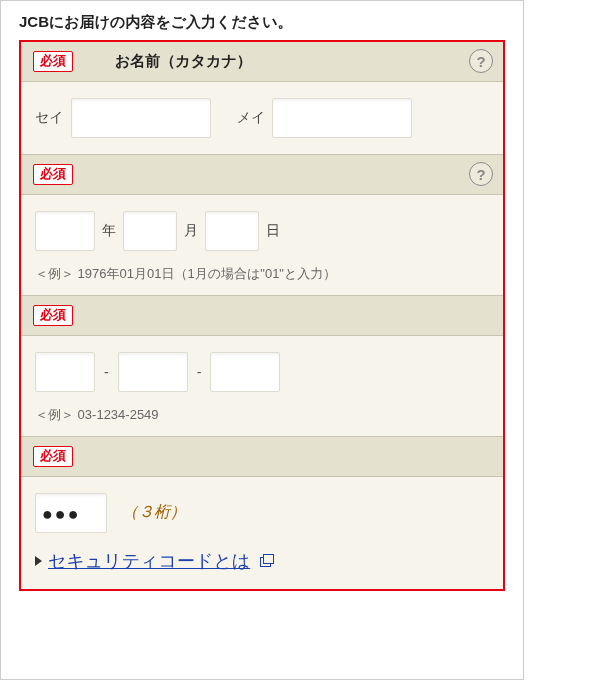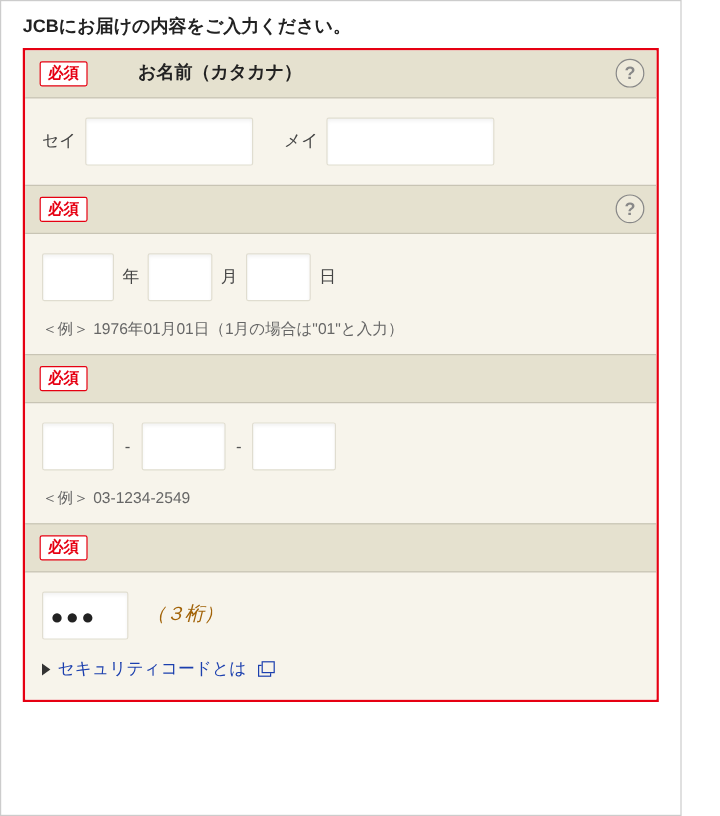--- a/index.html
+++ b/index.html
@@ -3,21 +3,21 @@
   <meta charset="utf-8">
   <style>
     * { box-sizing: border-box; margin: 0; padding: 0; }
     body {
       font-family: "Hiragino Kaku Gothic ProN", "メイリオ", Meiryo, sans-serif;
       background: #fff;
       font-size: 14px;
       color: #222;
     }
     .viewport {
-      width: 568px;
+      width: 524px;
       height: 680px;
       border: 1px solid #ccc;
       position: relative;
       overflow: hidden;
     }
     .page-title {
       font-size: 15px;
       font-weight: bold;
       padding: 12px 18px 8px;
       color: #222;
@@ -25,20 +25,21 @@
     .form-frame {
       border: 2px solid #e60012;
       margin: 0 18px 0 18px;
     }
     .section-header {
       background: #e5e1cf;
       border-top: 1px solid #c8c4b4;
       border-bottom: 1px solid #c8c4b4;
       padding: 9px 12px;
       display: flex;
+      align-items: center;
       position: relative;
     }
     .section-header:first-child { border-top: none; }
     .required-badge {
       display: inline-block;
       border: 1.5px solid #e60012;
       color: #e60012;
       background: #fff;
       font-size: 13px;
       font-weight: bold;
@@ -108,21 +109,22 @@
       gap: 6px;
     }
     .triangle {
       width: 0; height: 0;
       border-top: 5px solid transparent;
       border-bottom: 5px solid transparent;
       border-left: 7px solid #333;
     }
     .link {
       color: #1b3fae;
-      font-size: 14px;
+      text-decoration: underline;
+      font-size: 18px;
       cursor: pointer;
       text-align: right;
     }
     .ext-icon {
       display: inline-block;
       width: 14px; height: 12px;
       position: relative;
       margin-left: 4px;
     }
     .ext-icon::before {

